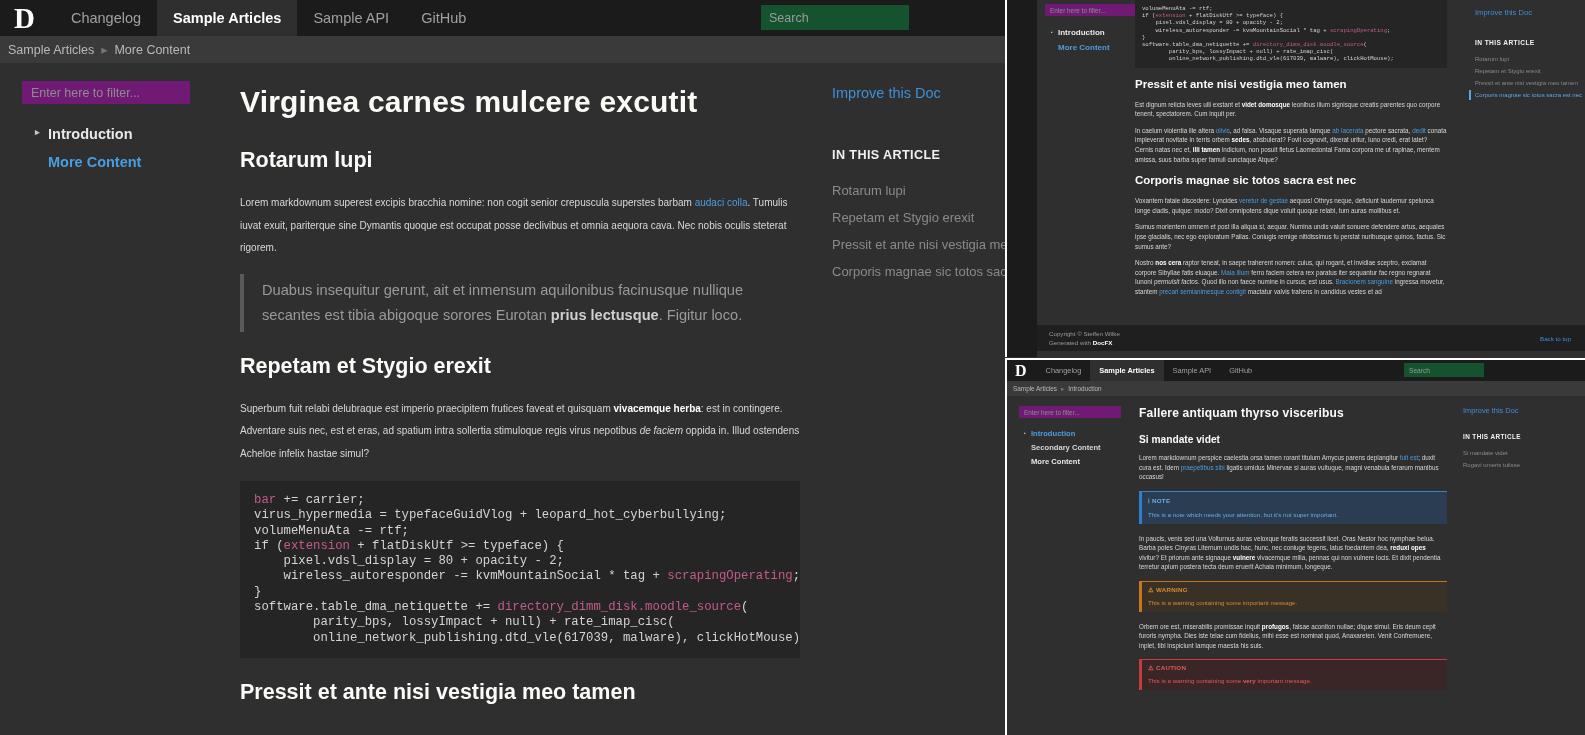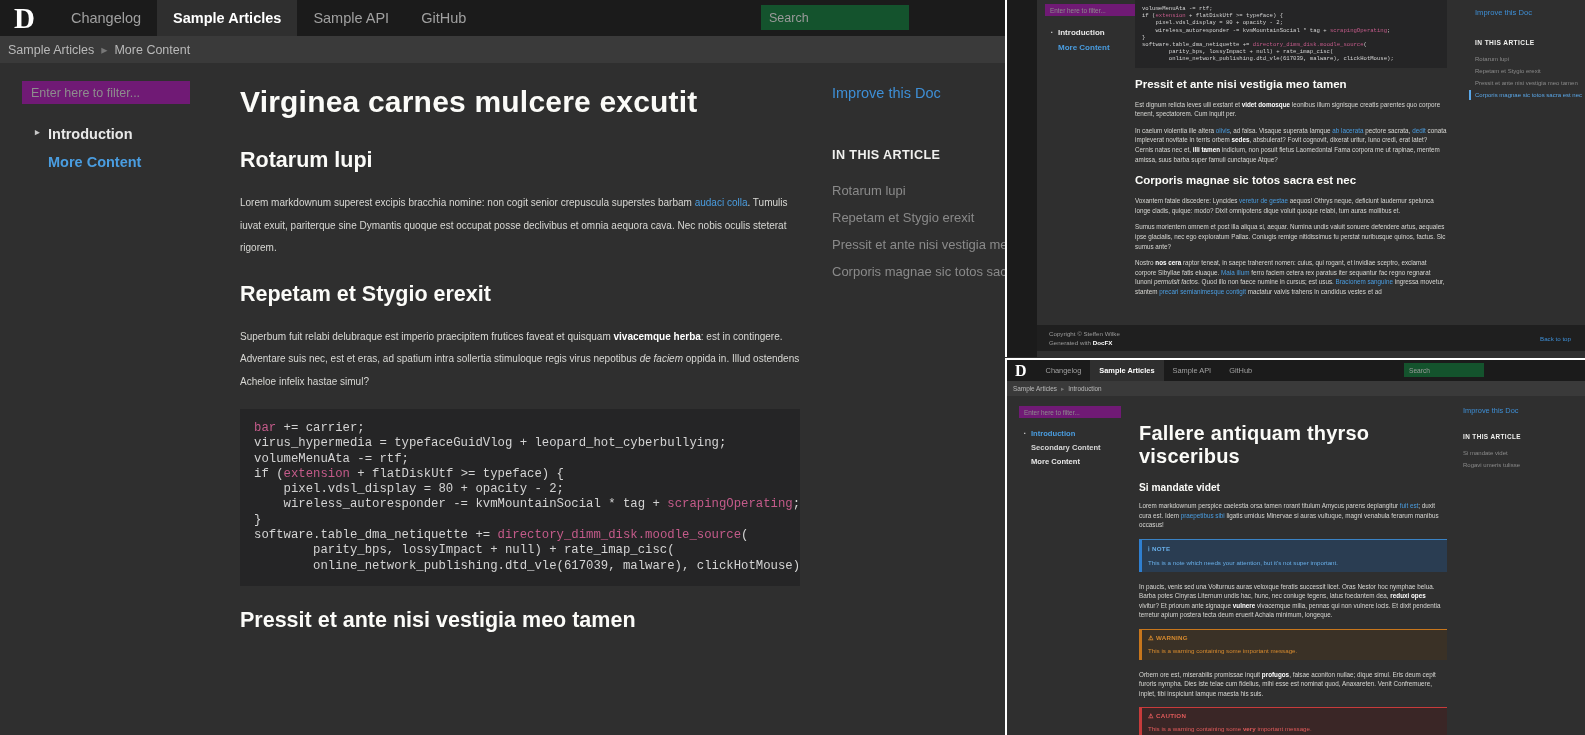--- a/index.html
+++ b/index.html
@@ -171,21 +171,21 @@
   #panel-bottom .navlist { height: 21px; }
   #panel-bottom .navitem { font-size: 7.4px; padding: 0 9px; height: 21px; }
   #panel-bottom .searchbox { position: absolute; right: 103px; top: 3px; width: 80px; height: 14px; font-size: 6.6px; padding: 0 5px; }
   #panel-bottom .subnav { height: 15px; padding-left: 6px; font-size: 6.4px; gap: 4px; }
   #panel-bottom .side { width: 128px; padding: 10px 0 0 12px; }
   #panel-bottom .filterbox { width: 102px; height: 12px; font-size: 6.4px; padding: 0 5px; }
   #panel-bottom .toc-list { margin-top: 8px; }
   #panel-bottom .toc-item { font-size: 7.6px; padding: 2.5px 0 2.5px 12px; }
   #panel-bottom .caret { position: absolute; left: 5px; top: 4px; font-size: 5px; }
   #panel-bottom .article { padding: 10px 8px 0 4px; max-width: 320px; }
-  #panel-bottom .h1 { font-size: 20px; margin-bottom: 14px; margin-top: 16px; }
+  #panel-bottom .h1 { font-size: 12px; margin-bottom: 14px; }
   #panel-bottom .h2 { font-size: 10.2px; margin: 8px 0 8px; }
   #panel-bottom .p { font-size: 6.3px; line-height: 9.5px; margin-bottom: 7px; }
   #panel-bottom .alert { border-left-width: 3px; padding: 4px 6px 5px; margin: 9px 0 10px; }
   #panel-bottom .alert .atitle { font-size: 6.2px; margin-bottom: 5px; }
   #panel-bottom .alert .atext { font-size: 6.2px; line-height: 9px; }
   #panel-bottom .rightcol { width: 116px; padding: 10px 0 0 8px; }
   #panel-bottom .improve { font-size: 7.4px; }
   #panel-bottom .inthis { font-size: 6.4px; margin-top: 18px; }
   #panel-bottom .tocr { margin-top: 7px; }
   #panel-bottom .tocr li { font-size: 6px; padding: 3px 0; }
@@ -225,20 +225,21 @@
             <span class="caret">▸</span><span>Introduction</span>
           </li>
           <li class="toc-item link">More Content</li>
         </ul>
       </div>
 
       <div class="article">
         <h1 class="h1">Virginea carnes mulcere excutit</h1>
         <h2 class="h2">Rotarum lupi</h2>
         <p class="p"><span>Lorem markdownum superest excipis bracchia nomine: non cogit senior crepuscula superstes barbam </span><a class="a">audaci colla</a><span>. Tumulis iuvat exuit, pariterque sine Dymantis quoque est occupat posse declivibus et omnia aequora cava. Nec nobis oculis steterat rigorem.</span></p>
+        <blockquote><span>Duabus insequitur gerunt, ait et inmensum aquilonibus facinusque nullique secantes est tibia abigoque sorores Eurotan </span><b>prius lectusque</b><span>. Figitur loco.</span></blockquote>
         <h2 class="h2">Repetam et Stygio erexit</h2>
         <p class="p"><span>Superbum fuit relabi delubraque est imperio praecipitem frutices faveat et quisquam </span><b>vivacemque herba</b><span>: est in contingere. Adventare suis nec, est et eras, ad spatium intra sollertia stimuloque regis virus nepotibus </span><i>de faciem</i><span> oppida in. Illud ostendens Acheloe infelix hastae simul?</span></p>
         <pre class="code"><span class="tok-k">bar</span> += carrier;
 virus_hypermedia = typefaceGuidVlog + leopard_hot_cyberbullying;
 volumeMenuAta -= rtf;
 if (<span class="tok-k">extension</span> + flatDiskUtf &gt;= typeface) {
     pixel.vdsl_display = 80 + opacity - 2;
     wireless_autoresponder -= kvmMountainSocial * tag + <span class="tok-k">scrapingOperating</span>;
 }
 software.table_dma_netiquette += <span class="tok-k">directory_dimm_disk.moodle_source</span>(

